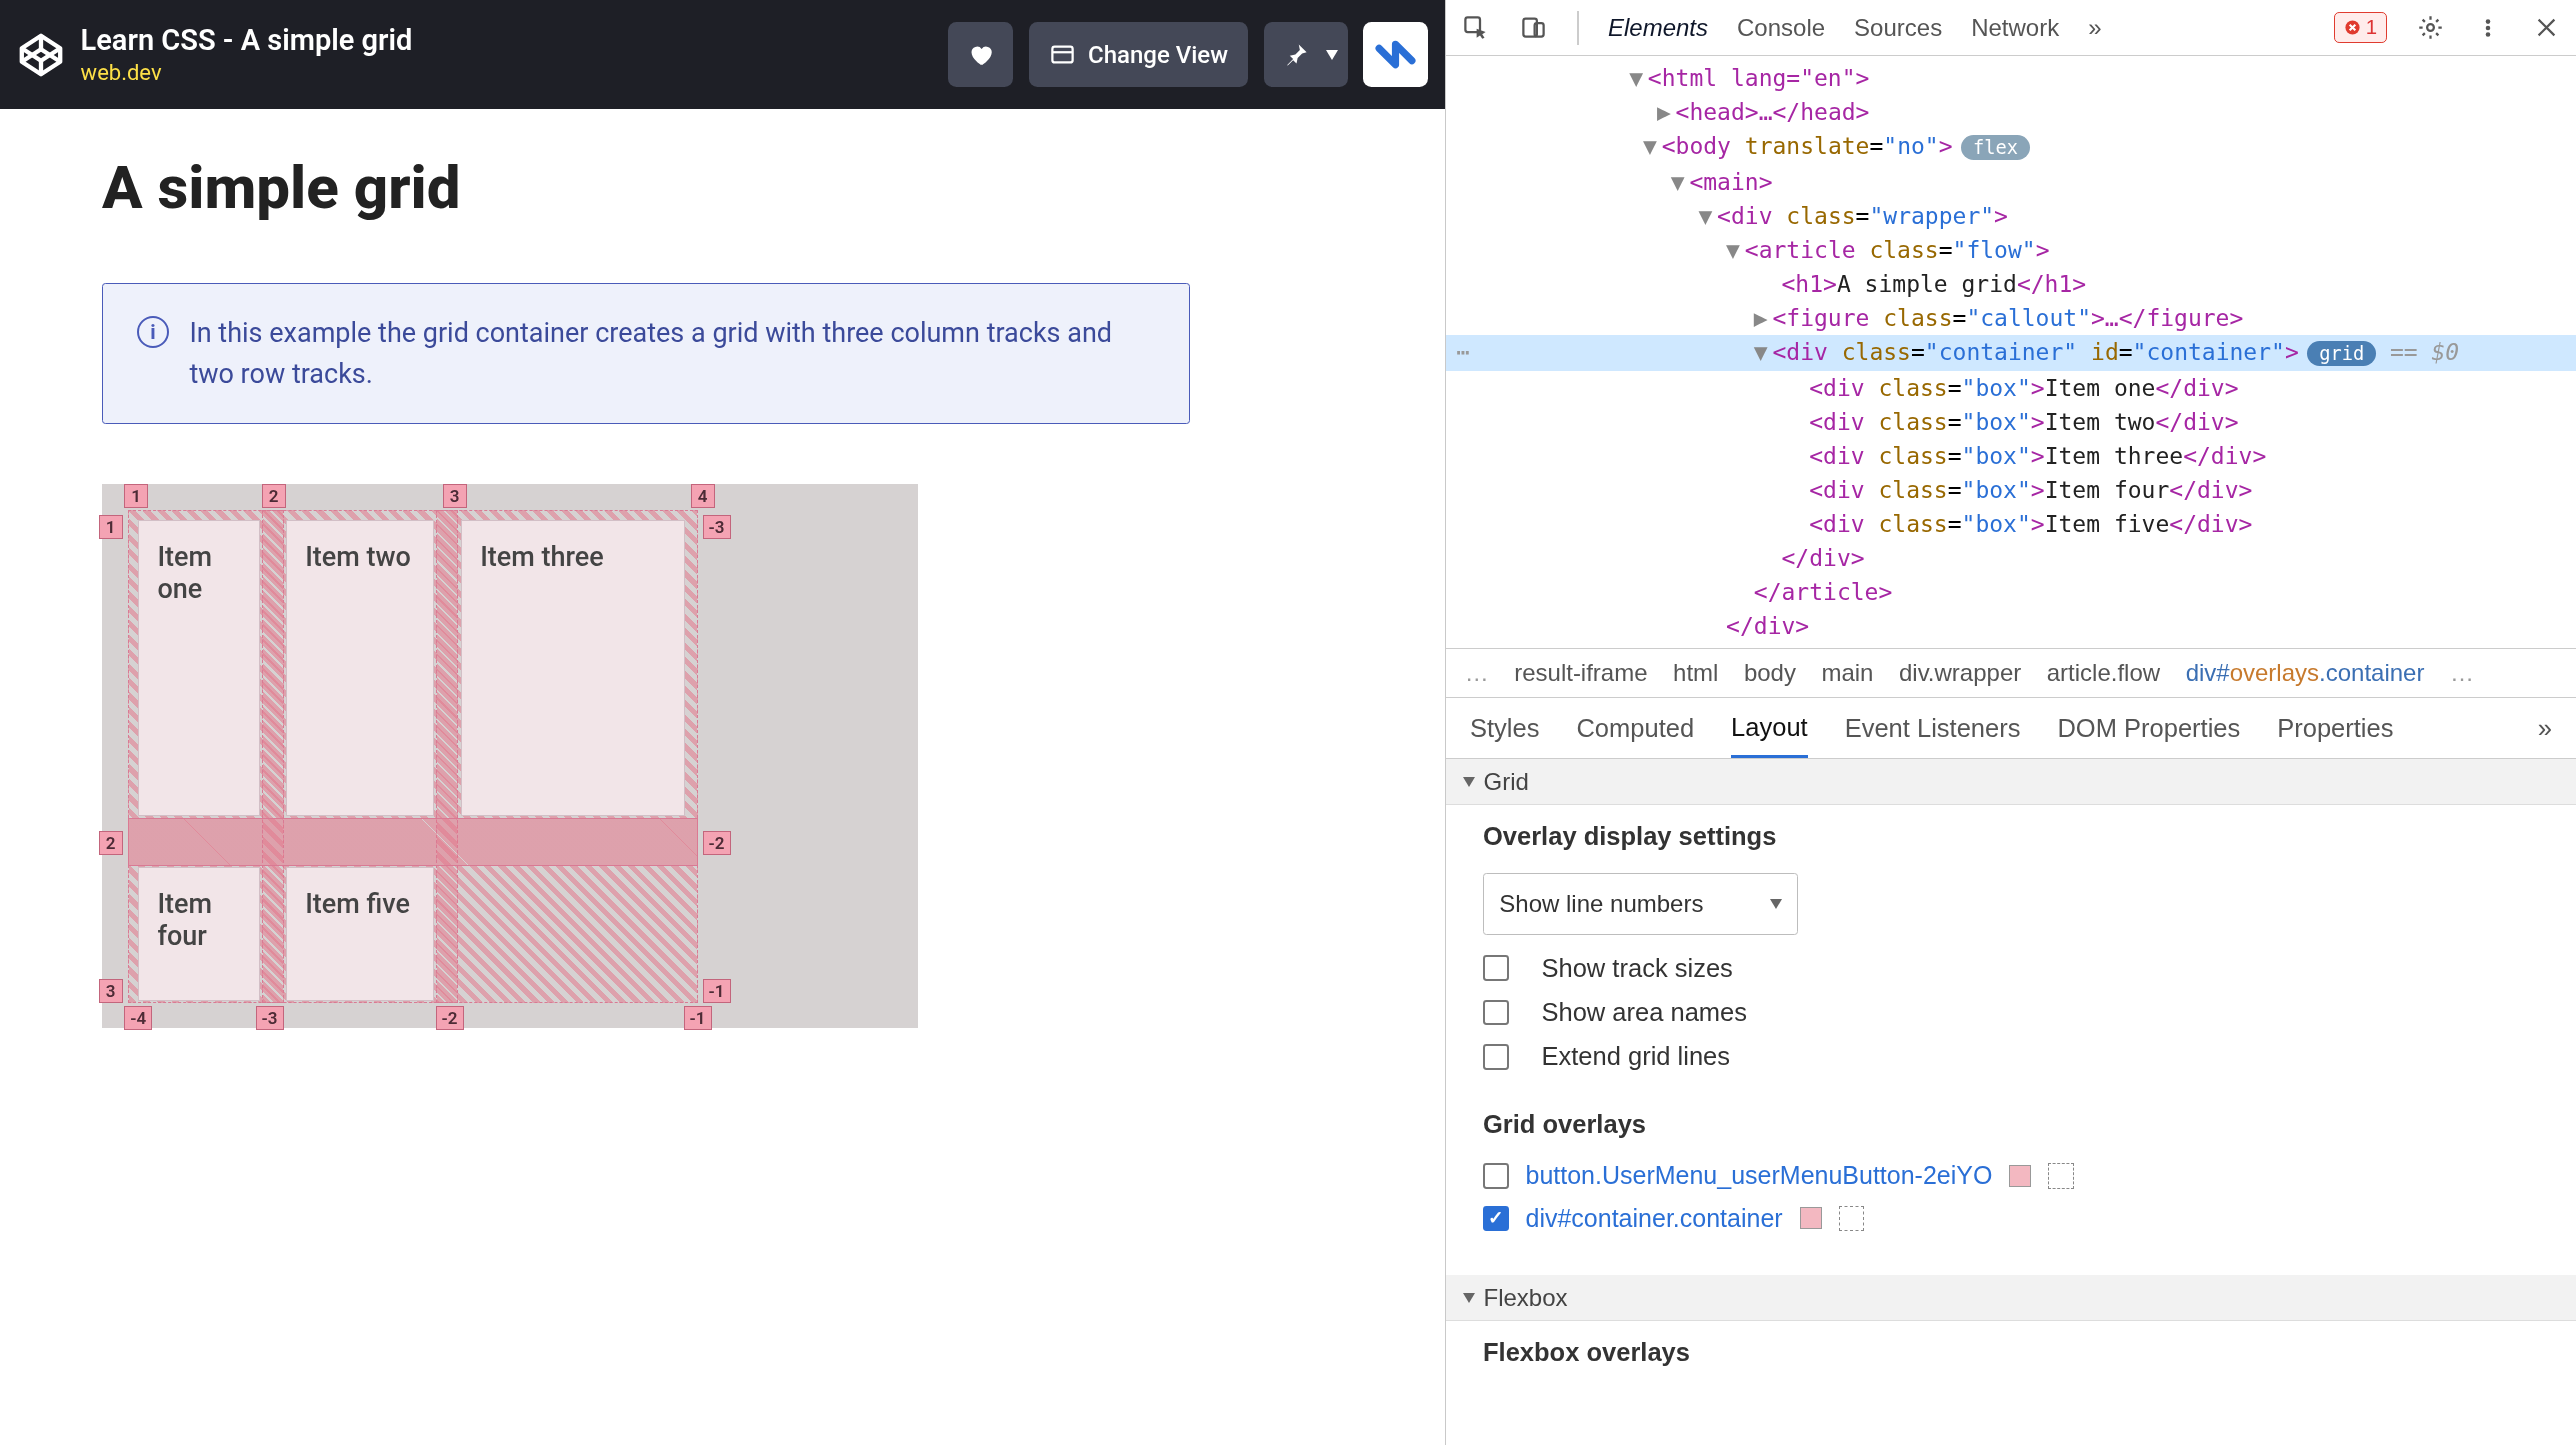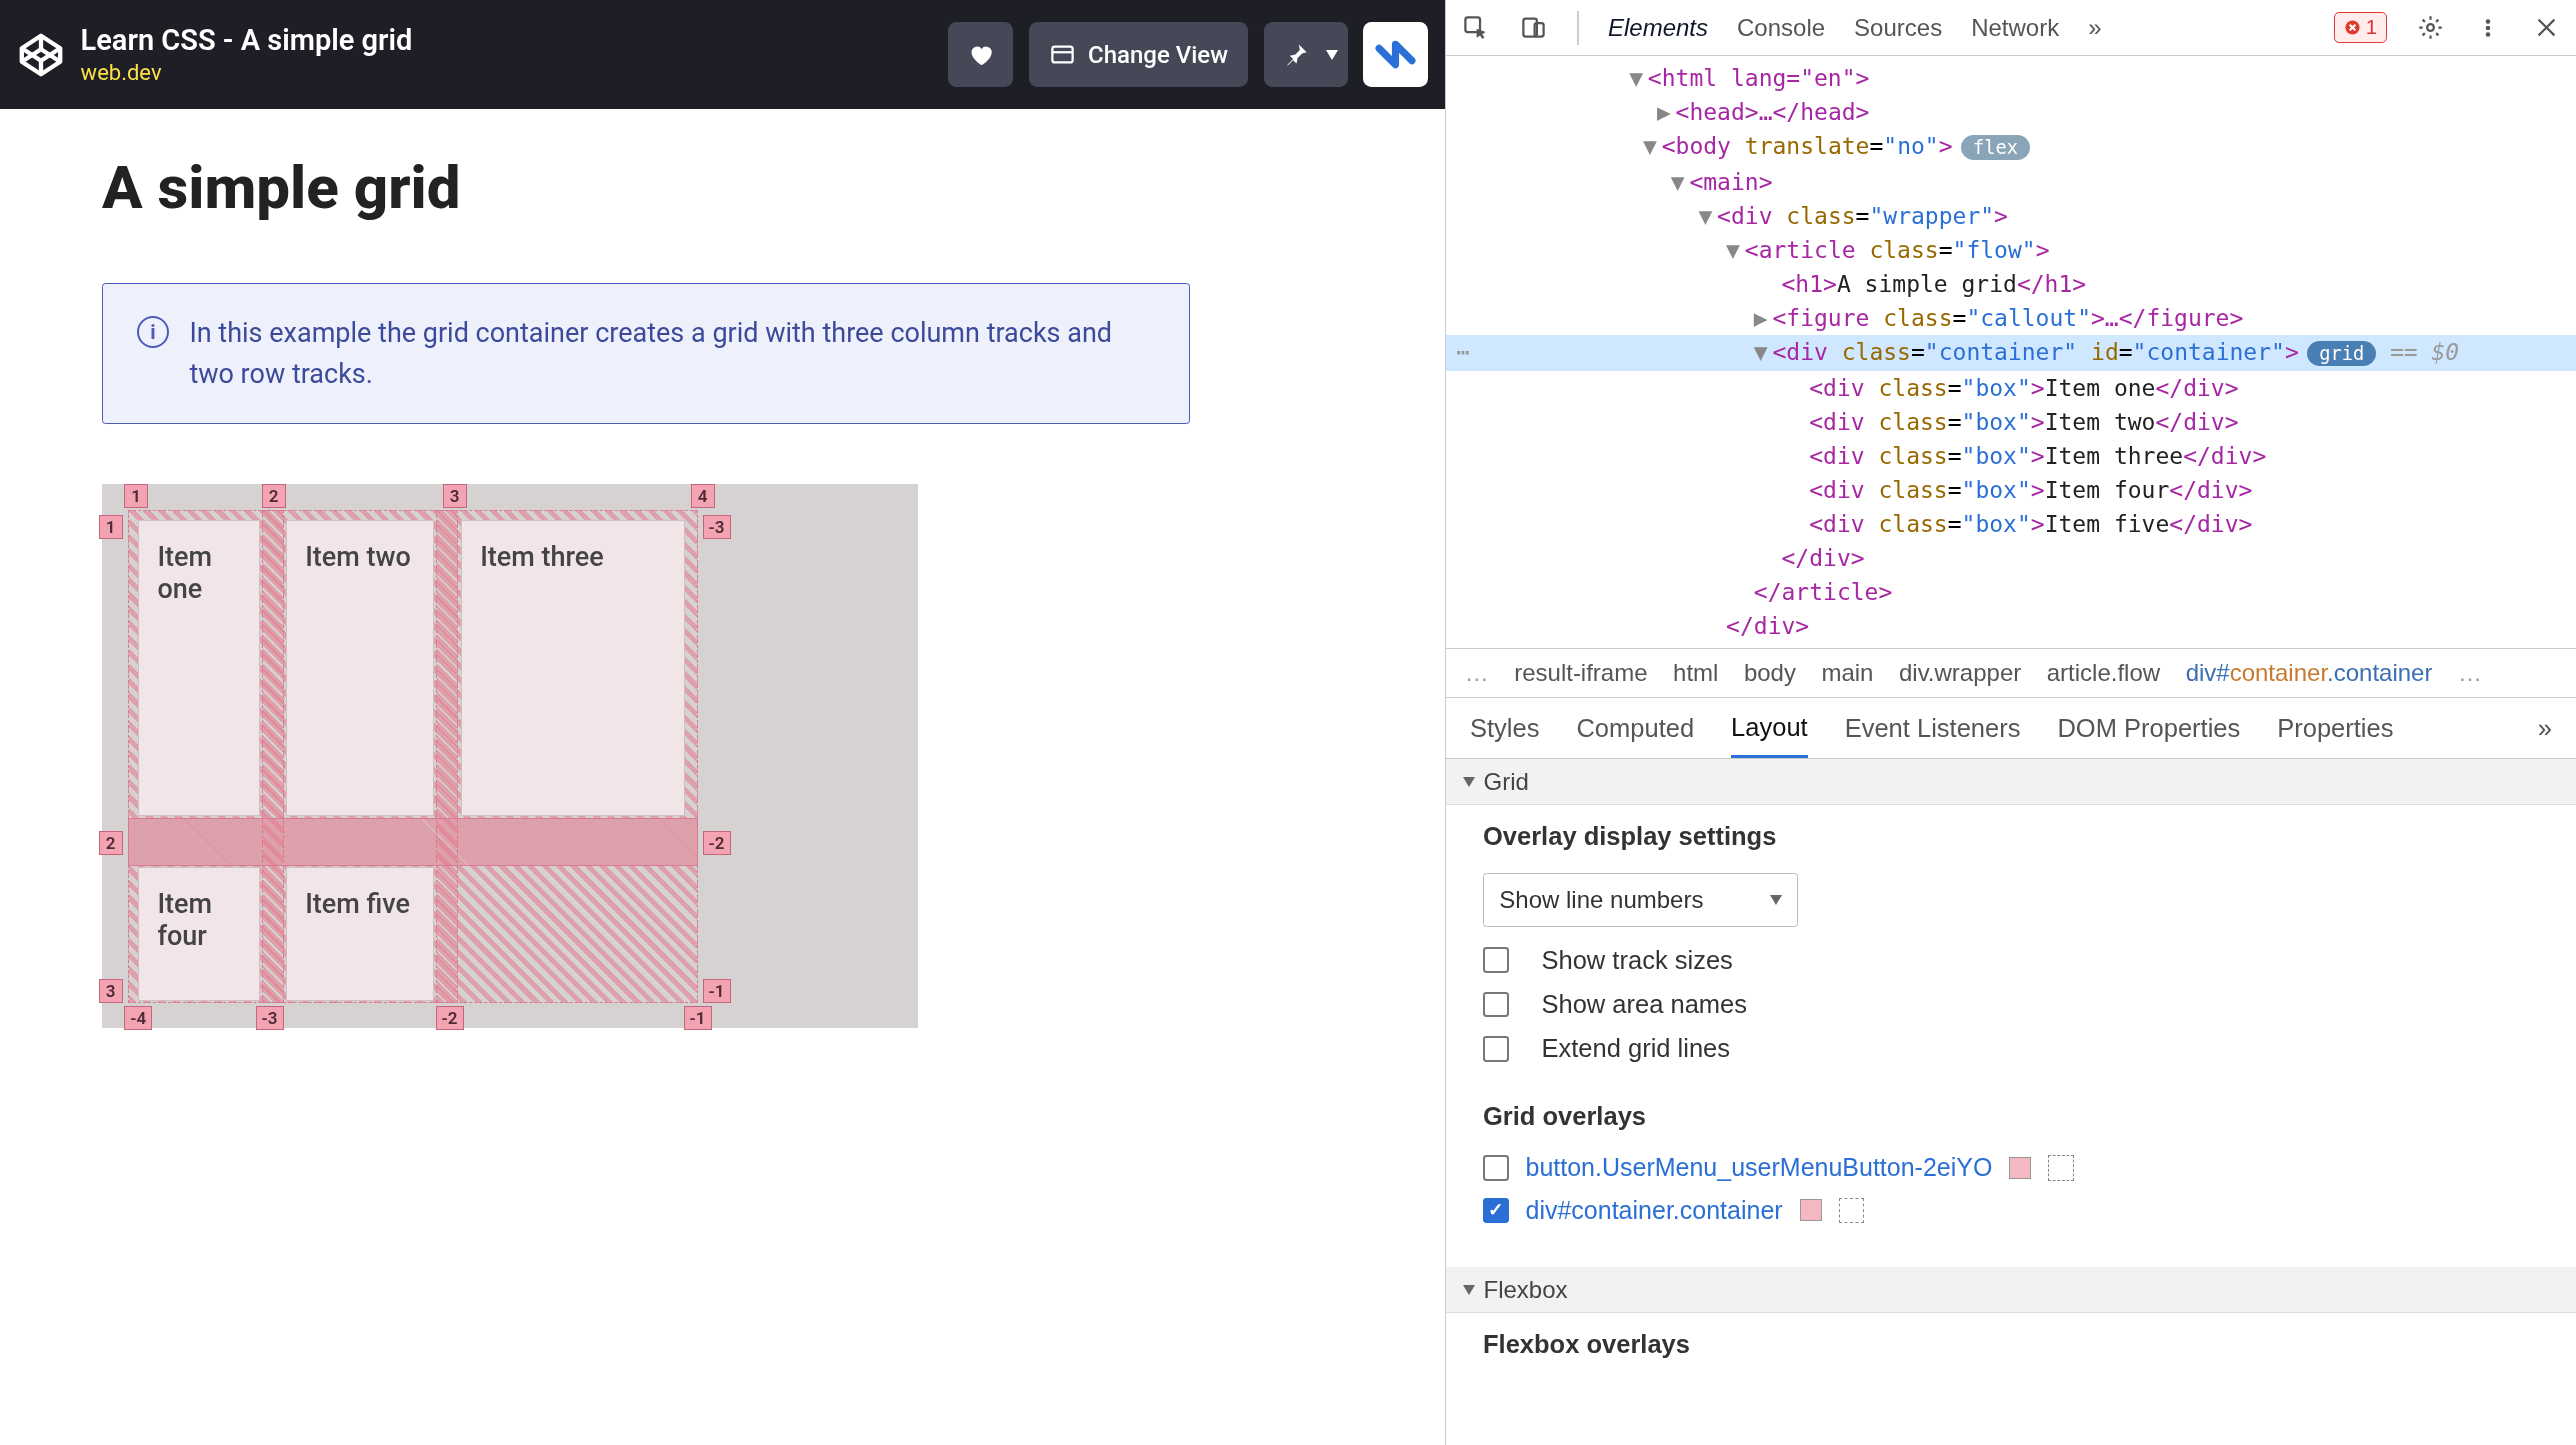--- a/index.html
+++ b/index.html
@@ -107,21 +107,21 @@
   .breadcrumb .sel .idpart { color: #c77a2d; }
   .breadcrumb .ell { color: #999; }
 
   .subtabs { height: 61px; border-bottom: 1.7px solid #ccc; display: flex; align-items: center; gap: 37px; padding: 0 24px; font-size: 25.5px; color: #555; }
   .subtabs .active { color: #111; border-bottom: 3.4px solid #2a6fd6; padding-bottom: 13.6px; margin-bottom: -15.3px; }
 
   .panel-scroll { flex: 1; overflow: auto; }
   .sect-head { background: #f2f2f2; border-bottom: 1.7px solid #ddd; padding: 8.5px 17px; font-size: 24px; color: #444; display: flex; align-items: center; gap: 8.5px; }
   .sect-body { padding: 17px 37px 29px; font-size: 25.5px; color: #333; }
   .subhead { font-weight: 700; font-size: 25.5px; margin-bottom: 22px; }
-  .select-box { width: 315px; height: 54px; border: 1.7px solid #bdbdbd; border-radius: 3.4px; display: flex; align-items: center; justify-content: space-between; padding: 0 15.3px; font-size: 24px; color: #333; margin-bottom: 18.7px; }
+  .select-box { width: 315px; height: 62px; border: 1.7px solid #bdbdbd; border-radius: 3.4px; display: flex; align-items: center; justify-content: space-between; padding: 0 15.3px; font-size: 24px; color: #333; margin-bottom: 18.7px; }
   .chk-row { display: flex; align-items: center; gap: 33px; margin: 15.3px 0; font-size: 25.5px; }
   .chk { width: 25.5px; height: 25.5px; border: 2.6px solid #777; border-radius: 3.4px; background: #fff; display: inline-flex; align-items: center; justify-content: center; }
   .chk.checked { background: #2a6fd6; border-color: #2a6fd6; }
   .chk.checked::after { content: "✓"; color: #fff; font-size: 18.7px; font-weight: 800; }
   .overlay-row { display: flex; align-items: center; gap: 17px; margin: 13.6px 0; font-size: 25px; }
   .overlay-row .label { color: #2a6fd6; }
   .swatch { width: 22px; height: 22px; border: 1.7px solid #999; background: #f3b8c1; }
   .mini-icon { width: 25.5px; height: 25.5px; border: 1.7px dashed #888; }
   .tri { display: inline-block; width: 0; height: 0; border-left: 6.8px solid transparent; border-right: 6.8px solid transparent; border-top: 10.2px solid #666; }
 
@@ -296,21 +296,21 @@
   </div>
 
   <div class="breadcrumb">
     <span class="ell">…</span>
     <span>result-iframe</span>
     <span>html</span>
     <span>body</span>
     <span>main</span>
     <span>div.wrapper</span>
     <span>article.flow</span>
-    <span class="sel"><span>div#</span><span class="idpart">container</span><span>.container</span></span>
+    <span class="sel"><span>div#</span><span class="idpart">overlays</span><span>.container</span></span>
     <span class="ell">…</span>
   </div>
 
   <div class="subtabs">
     <span>Styles</span>
     <span>Computed</span>
     <span class="active">Layout</span>
     <span>Event Listeners</span>
     <span>DOM Properties</span>
     <span>Properties</span>

